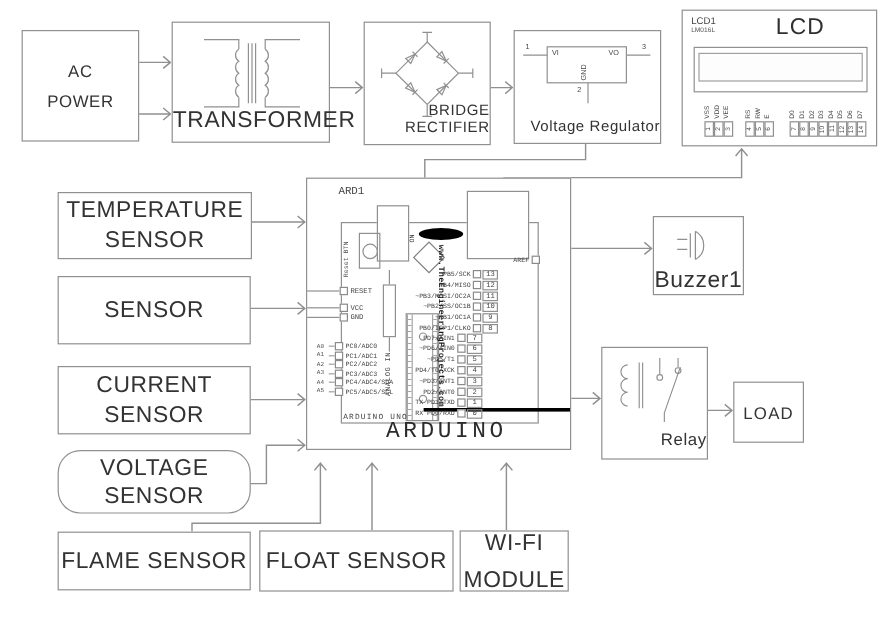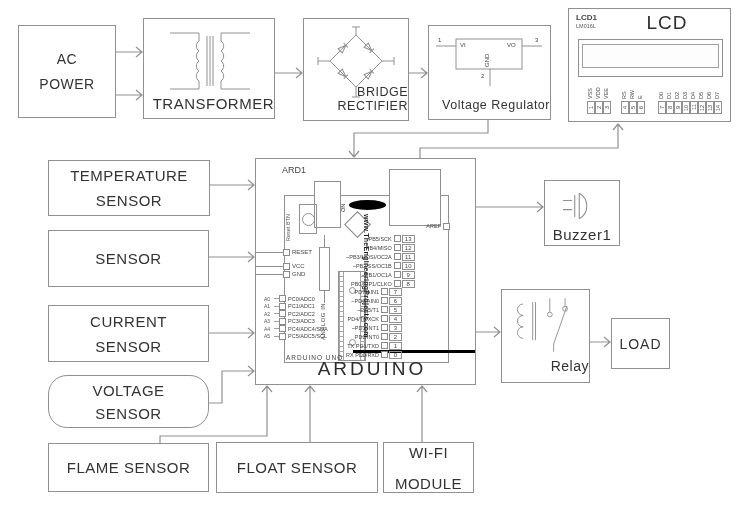--- a/index.html
+++ b/index.html
@@ -5,31 +5,31 @@
   html,body { margin:0; padding:0; background:#fff; }
   .stage { position:relative; width:740px; height:520px; background:#fff;
            font-family:"Liberation Sans", sans-serif; overflow:hidden; }
   svg { display:block; }
   .wires { position:absolute; left:0; top:0; z-index:0; }
   .box { position:absolute; border:1px solid #909090; background:#fff;
          box-sizing:border-box; color:#333; z-index:1; }
   .cc { display:flex; flex-direction:column; align-items:center; justify-content:center; }
   .lbl { color:#333; letter-spacing:0.5px; white-space:nowrap; }
   .l14 { font-size:14px; }
-  .l13 { font-size:15px; }
+  .l13 { font-size:19px; }
   .l12 { font-size:12.5px; }
   .sym { position:absolute; left:0; top:0; }
   .cap { position:absolute; left:0; right:0; text-align:right; }
   
   .vtext { writing-mode:vertical-rl; transform:rotate(180deg); display:inline-block;
            white-space:nowrap; }
   
   .vdown { writing-mode:vertical-rl; display:inline-block; white-space:nowrap; }
   
-  .lcd-ref  { position:absolute; left:7px; top:4px;  font-size:8px; color:#444;font-weight:bold; }
+  .lcd-ref  { position:absolute; left:7px; top:4px;  font-size:8px; color:#444; }
   .lcd-part { position:absolute; left:7px; top:14px; font-size:5.5px; color:#555; }
   .lcd-title{ position:absolute; left:40px; top:3px; width:116px; text-align:center;
               font-size:19px; letter-spacing:1px; color:#2f2f2f; }
   .lcd-outer{ position:absolute; left:9px;  top:30px; width:145px; height:38px;
               border:1px solid #909090; box-sizing:border-box; }
   .lcd-inner{ position:absolute; left:13px; top:35px; width:137px; height:24px;
               border:1px solid #a0a0a0; box-sizing:border-box; background:#fdfdfd; }
   .pingrp { position:absolute; display:flex; }
   .vpin  { width:8px; height:23px; font-size:5.5px; color:#4a4a4a;
            writing-mode:vertical-rl; transform:rotate(180deg); overflow:visible; }
@@ -247,21 +247,21 @@
     <div class="lbl l13">FLAME SENSOR</div>
   </div>
   <div class="box cc" style="left:216px;top:442px;width:162px;height:51px;">
     <div class="lbl l13">FLOAT SENSOR</div>
   </div>
   <div class="box cc" style="left:383px;top:442px;width:91px;height:51px;gap:14px;">
     <div class="lbl l13" style="line-height:17px;">WI-FI</div>
     <div class="lbl l13" style="line-height:17px;">MODULE</div>
   </div>
 
-  <div class="box" style="left:255px;top:158px;width:221px;height:227px;">
+  <div class="box" style="left:255px;top:148px;width:221px;height:227px;font-family:Liberation Mono, monospace;">
     <span class="ard-ref">ARD1</span>
     <div class="brd"></div>
     <div class="usb"></div>
     <div class="pwrjack"></div>
     <span class="rstlbl vtext">Reset BTN</span>
     <div class="rstbtn">
         <i></i>
       </div>
     <span class="onlbl vtext">ON</span>
     <div class="led"></div>

